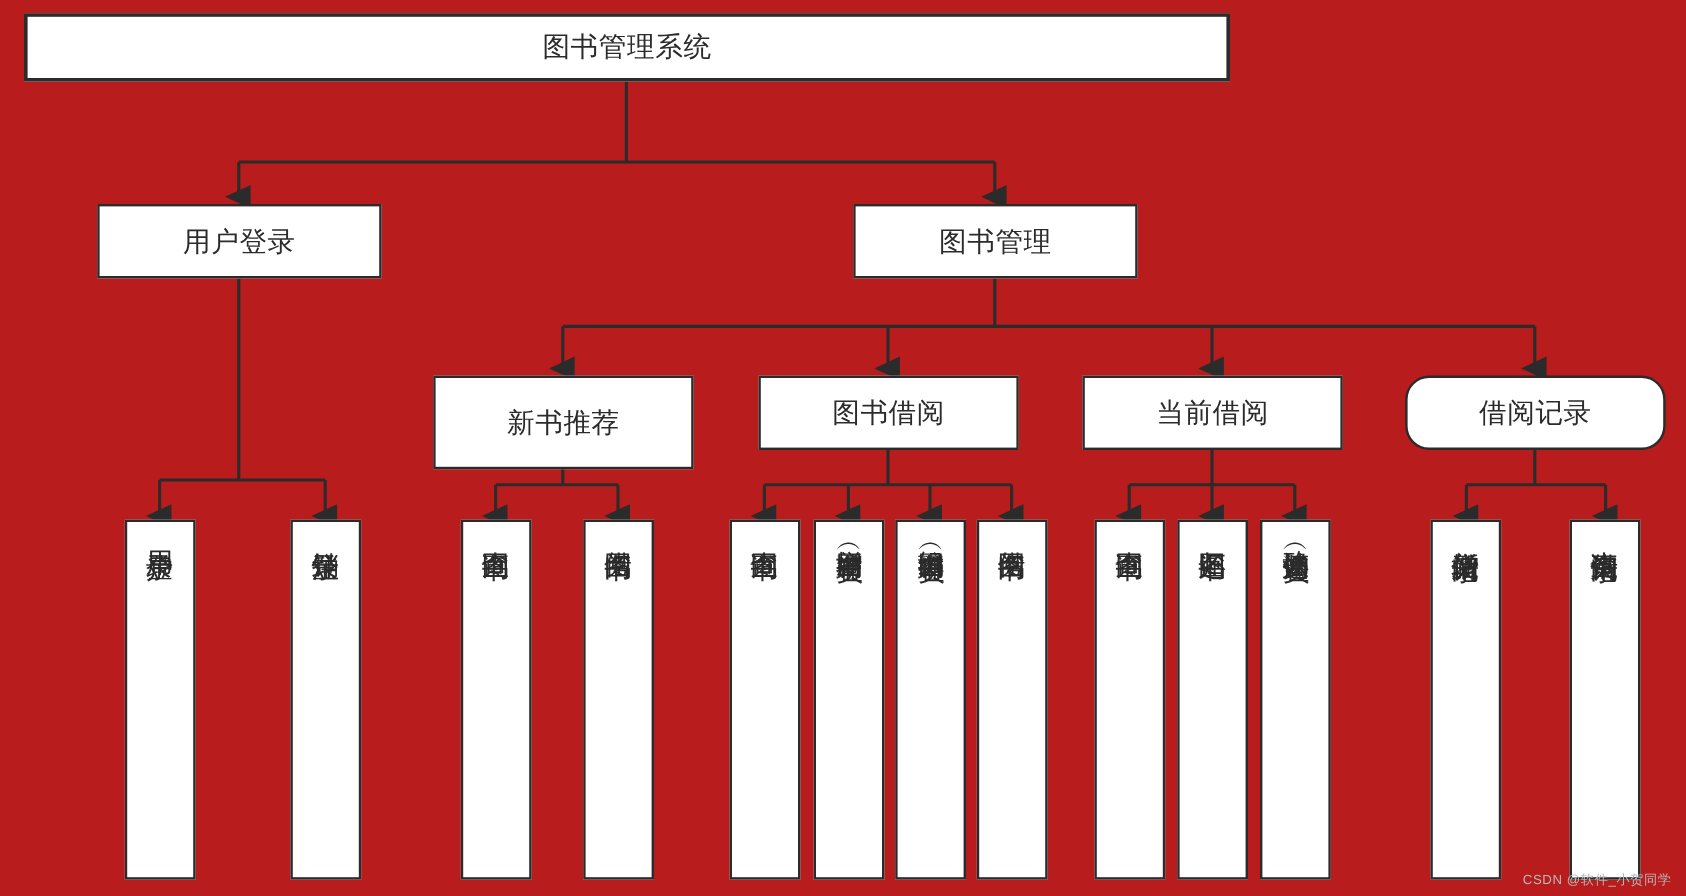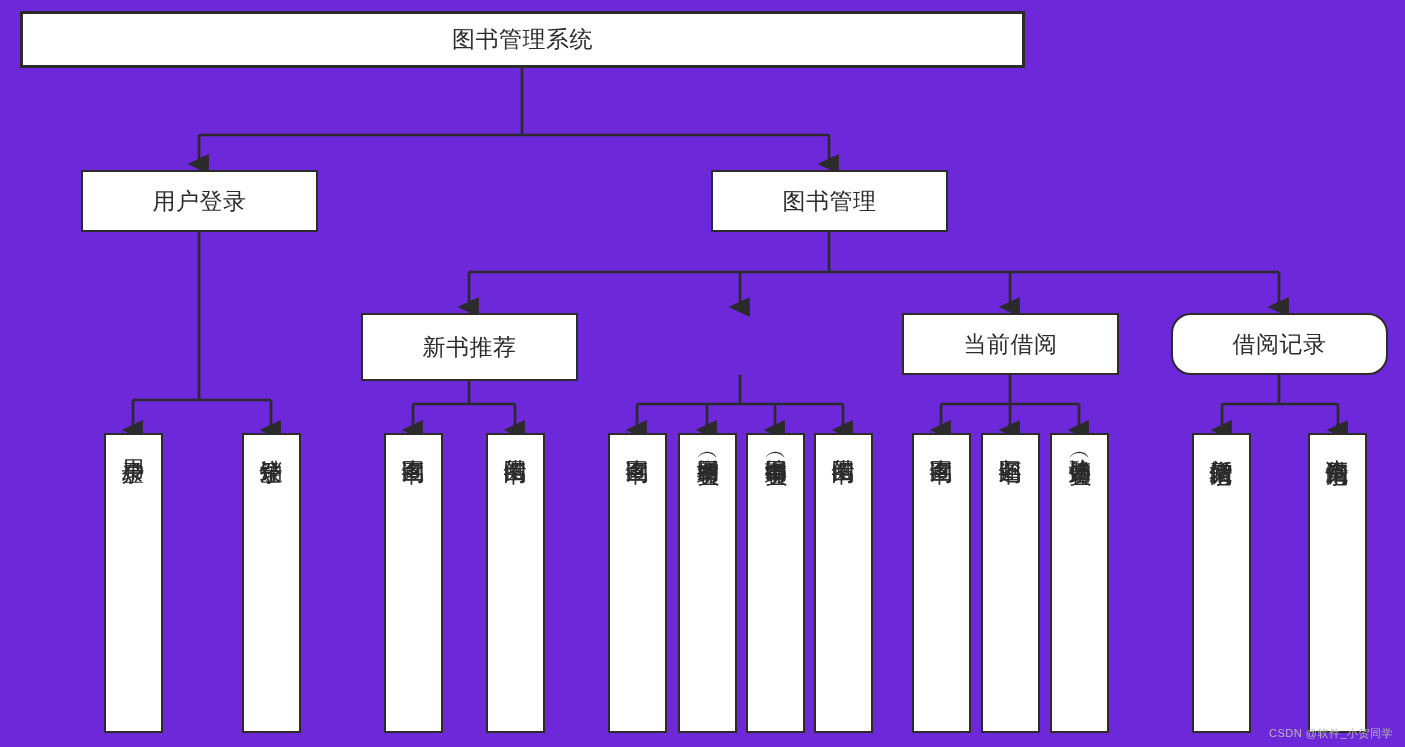--- a/index.html
+++ b/index.html
@@ -8,21 +8,21 @@
     padding: 0;
     background: #ffffff;
   }
   body {
     font-family: "Liberation Sans", "DejaVu Sans", sans-serif;
   }
   #diagram-root {
     position: relative;
     width: 1405px;
     height: 747px;
-    background: #6d28d9;
+    background: #b91c1c;
     overflow: hidden;
   }
   #diagram-svg {
     position: absolute;
     left: 0;
     top: 0;
     width: 1405px;
     height: 747px;
   }
   .node {
@@ -132,22 +132,25 @@
     <span class="node-label">图书管理系统</span>
   </div>
 
   <div class="node" style="left:81px; top:170px; width:237px; height:62px;">
     <span class="node-label">用户登录</span>
   </div>
   <div class="node" style="left:711px; top:170px; width:237px; height:62px;">
     <span class="node-label">图书管理</span>
   </div>
 
-  <div class="node" style="left:361px; top:313px; width:217px; height:68px;">
+  <div class="node" style="left:361px; top:313px; width:217px; height:78px;">
     <span class="node-label">新书推荐</span>
+  </div>
+  <div class="node" style="left:632px; top:313px; width:217px; height:62px;">
+    <span class="node-label">图书借阅</span>
   </div>
   <div class="node" style="left:902px; top:313px; width:217px; height:62px;">
     <span class="node-label">当前借阅</span>
   </div>
   <div class="node" style="left:1171px; top:313px; width:217px; height:62px;border-radius:20px;">
     <span class="node-label">借阅记录</span>
   </div>
 
   <div class="node leaf" style="left:104px; top:433px; width:59px; height:300px;">
     <span class="node-label">用户登录</span>

